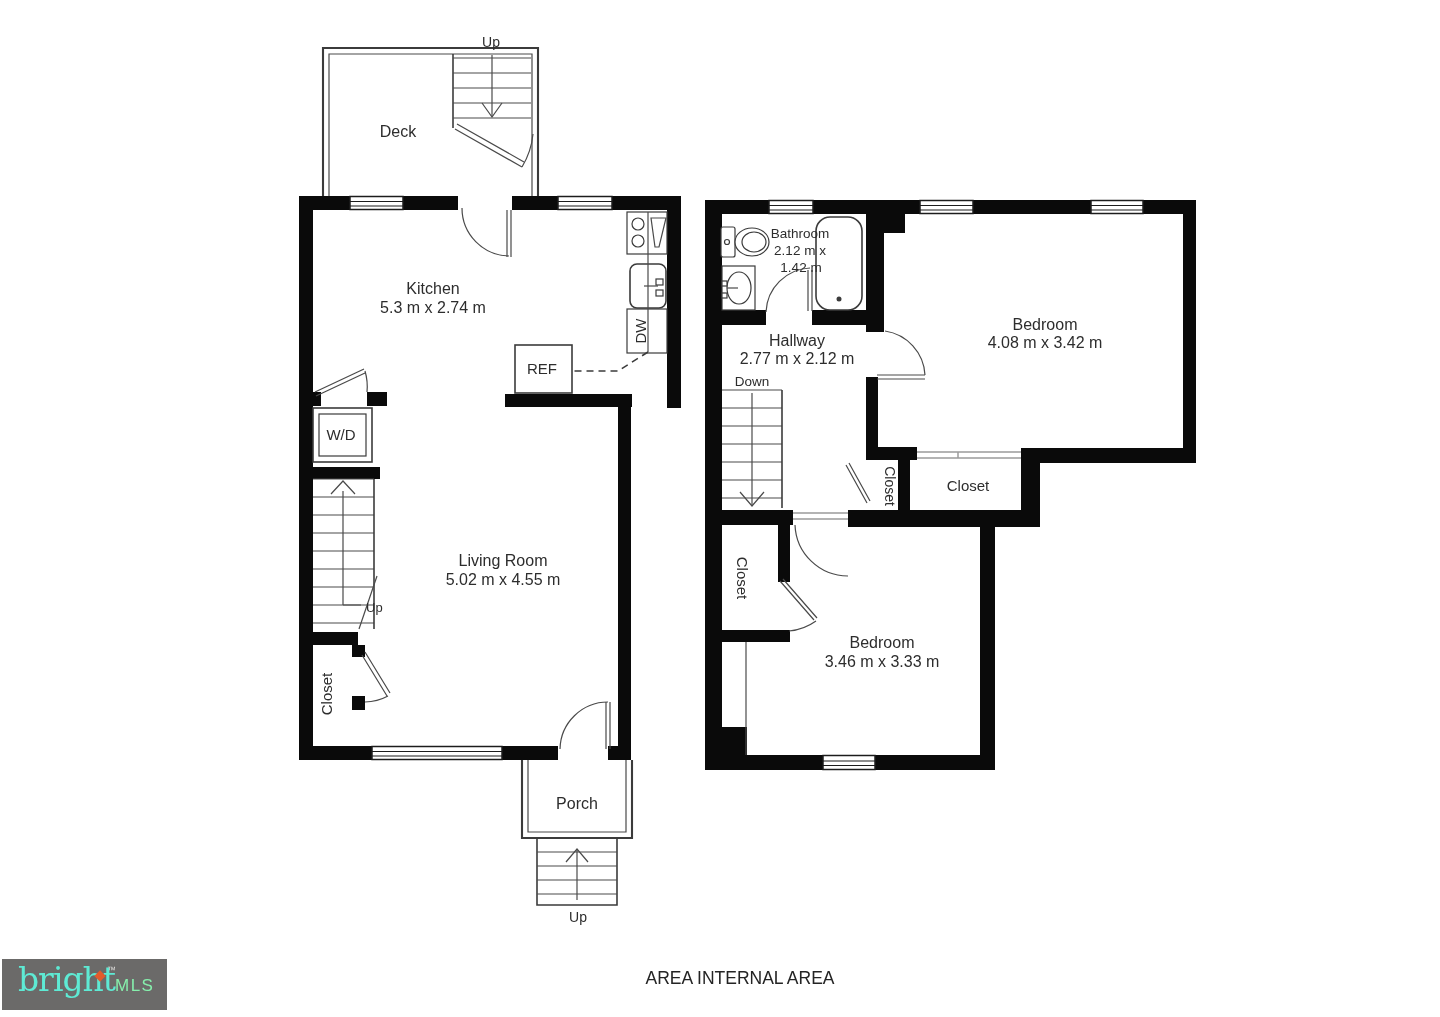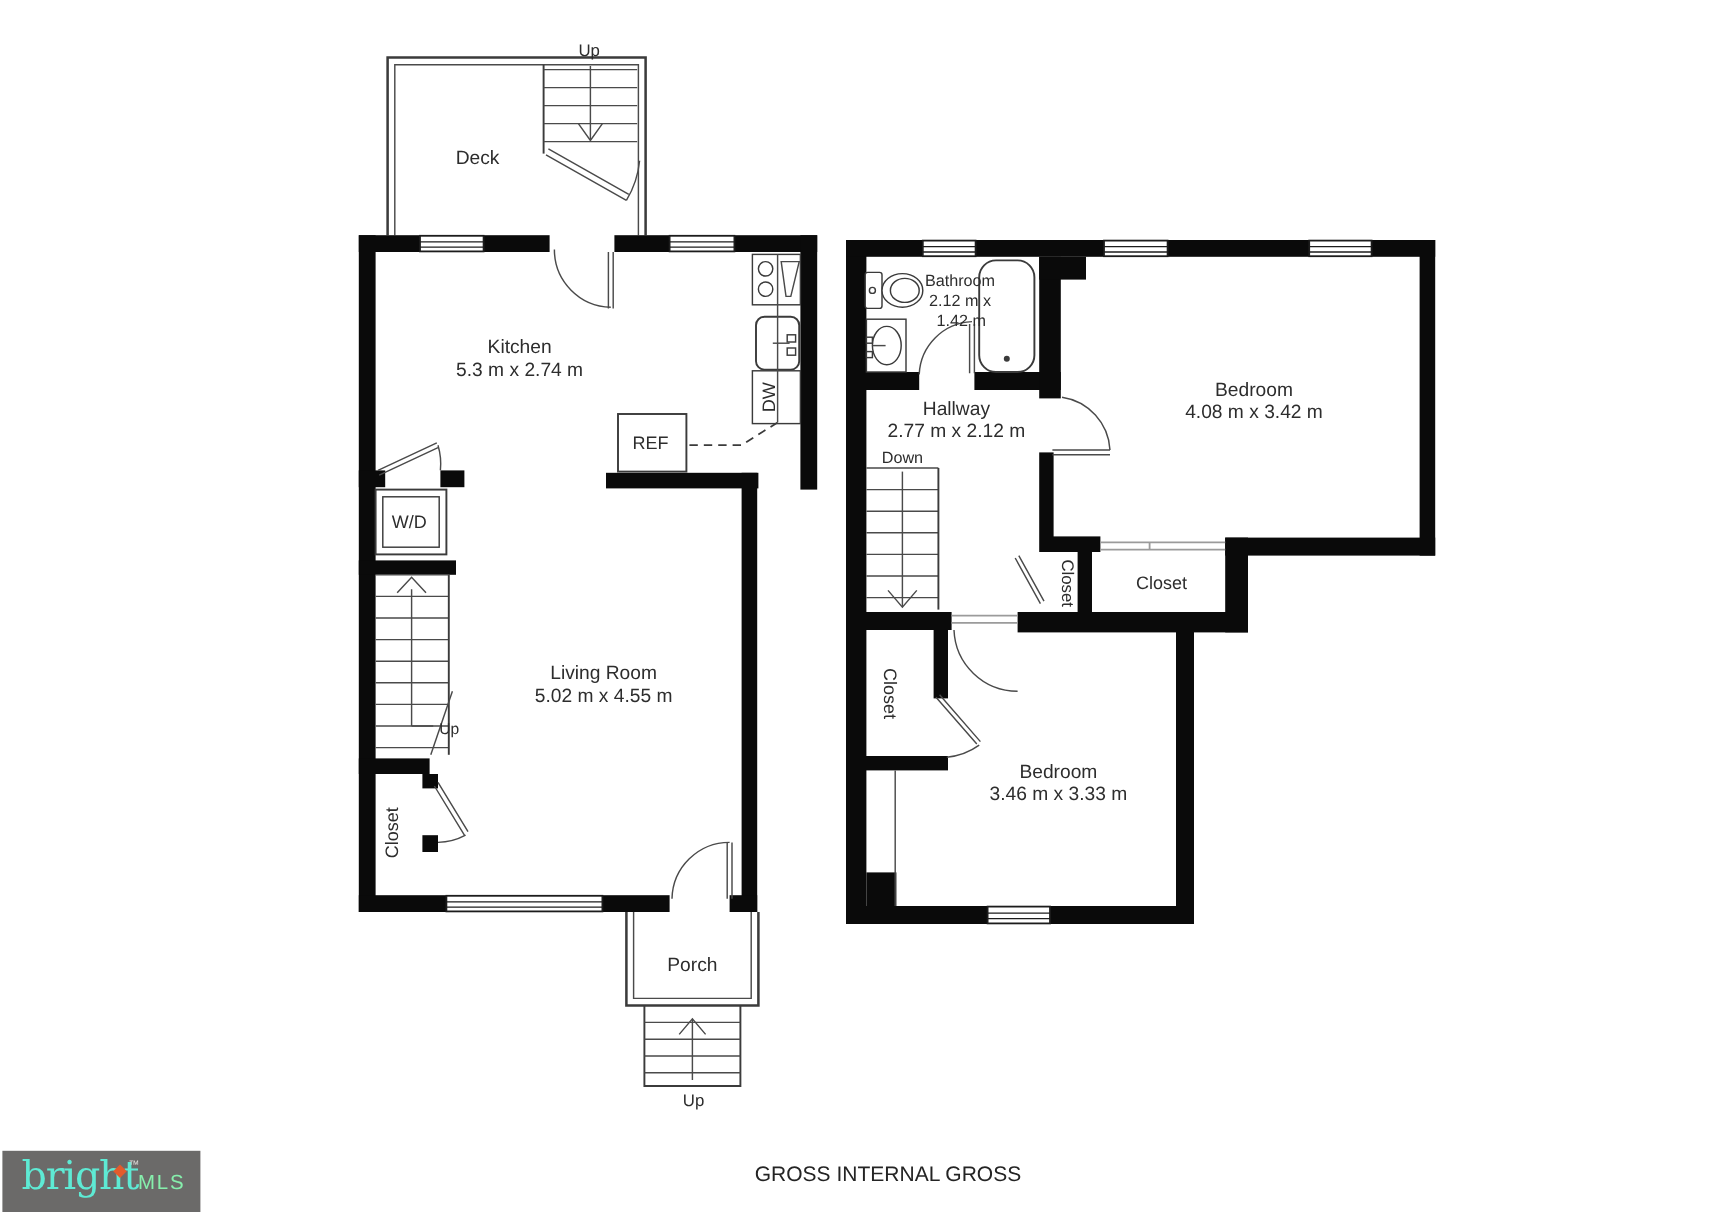--- a/index.html
+++ b/index.html
@@ -292,21 +292,21 @@
     <text class="lbl" x="1045" y="348">4.08 m x 3.42 m</text>
     <text class="lbl-xs" x="889" y="490" transform="rotate(90 889 486)">Closet</text>
     <text class="lbl-md" x="968" y="491">Closet</text>
     <text class="lbl-md" x="741" y="582" transform="rotate(90 741 578)">Closet</text>
     <text class="lbl" x="882" y="648">Bedroom</text>
     <text class="lbl" x="882" y="667">3.46 m x 3.33 m</text>
   </g>
 </svg>
 
   <div class="summary">
-    <div>GROSS INTERNAL GROSS</div>
+    <div>AREA INTERNAL AREA</div>
     
     
     
   </div>
 
   <div class="logo">
     <span class="logo-bright">bright</span>
     <span class="logo-diamond"></span>
     <span class="logo-tm">™</span>
     <span class="logo-mls">MLS</span>

